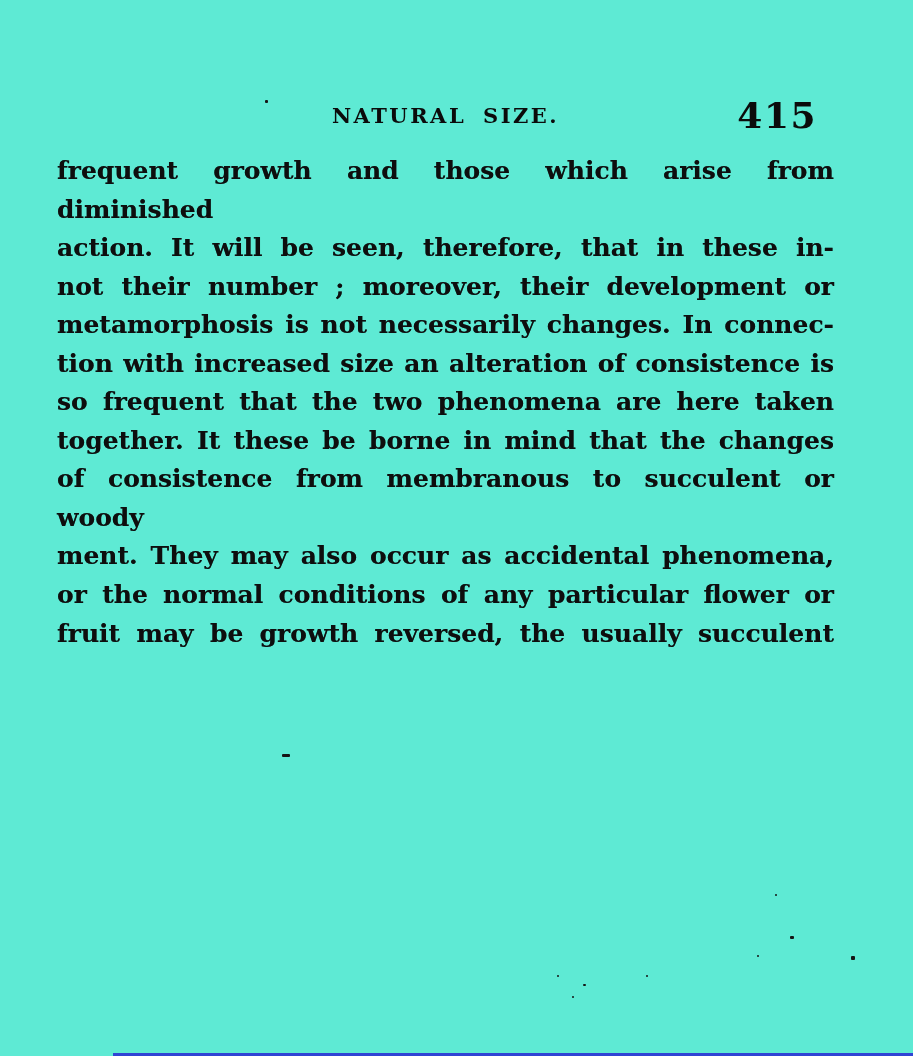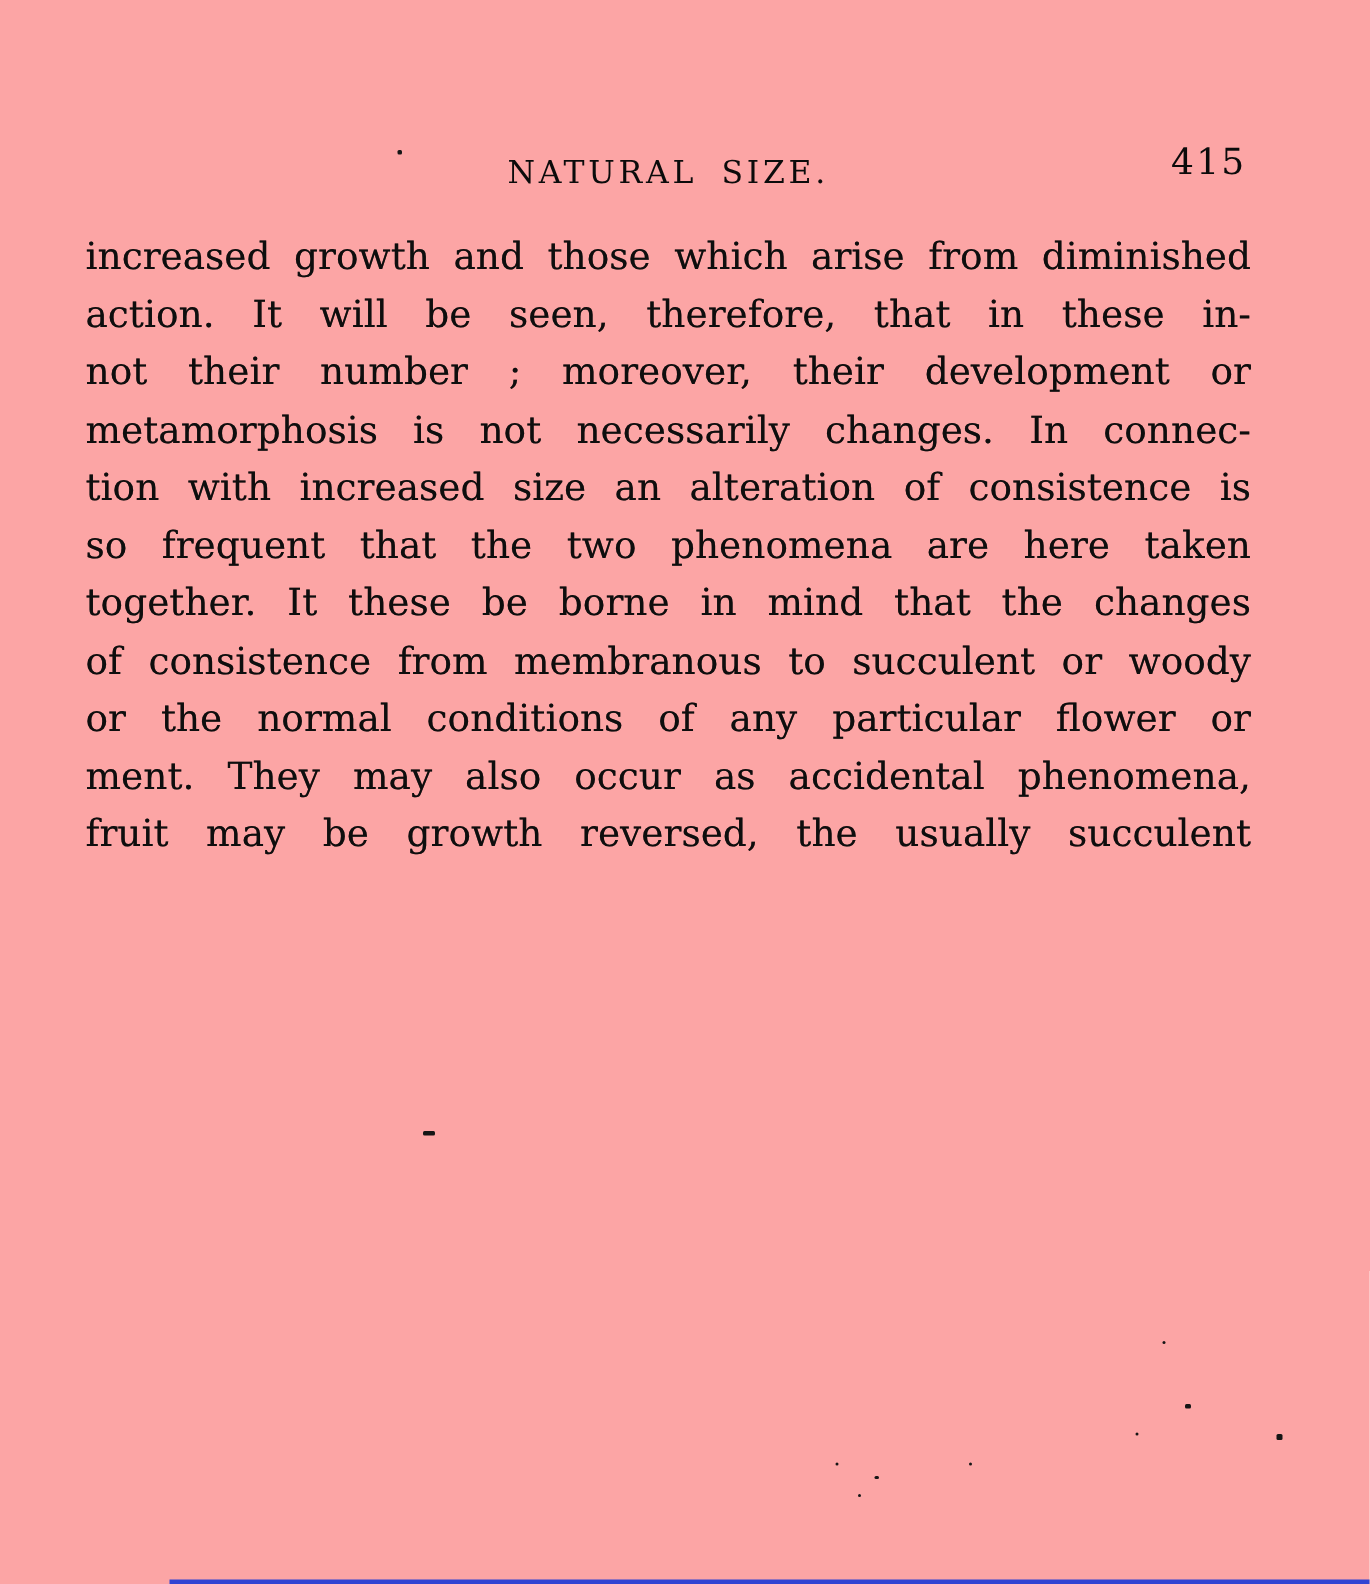--- a/index.html
+++ b/index.html
@@ -31,23 +31,23 @@
     left: 0; right: 0;
     top: 3px;
     text-align: center;
     font-size: 21px;
     letter-spacing: 2.5px;
     word-spacing: 7px;
     color: #0b0b0b;
   }
   .page-number {
     position: absolute;
-    right: 3px;
+    right: 17px;
     top: -6px;
-    font-size: 24px;
+    font-size: 36px;
     letter-spacing: 1.5px;
     color: #0b0b0b;
   }
   .paragraph {
     position: absolute;
     top: 152px;
     left: 57px;
     width: 777px;
     font-size: 25px;
     line-height: 38.55px;
@@ -70,38 +70,38 @@
     position: absolute;
     left: 113px;
     right: 0;
     bottom: 0;
     height: 3px;
   }
 </style>
 </head>
 <body>
 
-<div class="page" style="background: #fca5a5; color: rgb(13, 13, 13);">
+<div class="page" style="background: #5eead4; color: rgb(13, 13, 13); font-weight: bold;">
 
   <div class="header">
     <span class="running-title">NATURAL SIZE.</span>
     <span class="page-number">415</span>
   </div>
 
   <div class="paragraph">
-    <div class="line">increased growth and those which arise from diminished</div>
+    <div class="line">frequent growth and those which arise from diminished</div>
     <div class="line">action. It will be seen, therefore, that in these in-</div>
     <div class="line">not their number ; moreover, their development or</div>
     <div class="line">metamorphosis is not necessarily changes. In connec-</div>
     <div class="line">tion with increased size an alteration of consistence is</div>
     <div class="line">so frequent that the two phenomena are here taken</div>
     <div class="line">together. It these be borne in mind that the changes</div>
     <div class="line">of consistence from membranous to succulent or woody</div>
+    <div class="line">ment. They may also occur as accidental phenomena,</div>
     <div class="line">or the normal conditions of any particular flower or</div>
-    <div class="line">ment. They may also occur as accidental phenomena,</div>
     <div class="line">fruit may be growth reversed, the usually succulent</div>
   </div>
 
   <div id="speck-layer">
       <div class="speck" style="left: 265px; top: 100px; width: 3px; height: 3px;"></div>
       <div class="speck" style="left: 282px; top: 754px; width: 8px; height: 3px;"></div>
       <div class="speck" style="left: 775px; top: 894px; width: 2px; height: 2px;"></div>
       <div class="speck" style="left: 790px; top: 936px; width: 4px; height: 3px;"></div>
       <div class="speck" style="left: 757px; top: 955px; width: 2px; height: 2px;"></div>
       <div class="speck" style="left: 851px; top: 956px; width: 4px; height: 4px;"></div>

